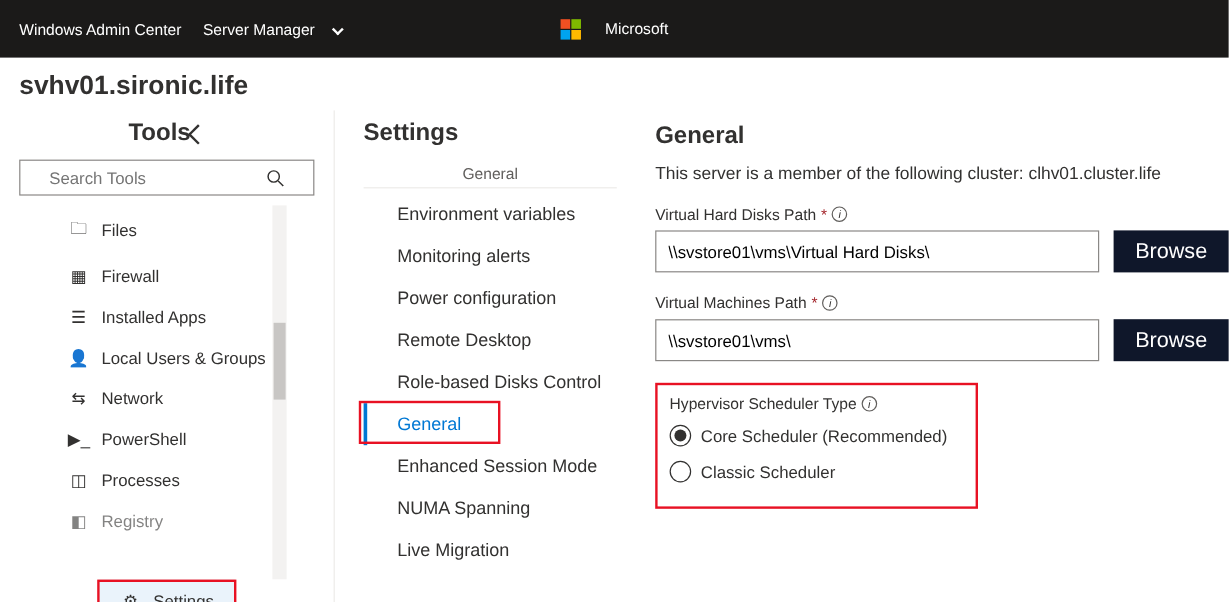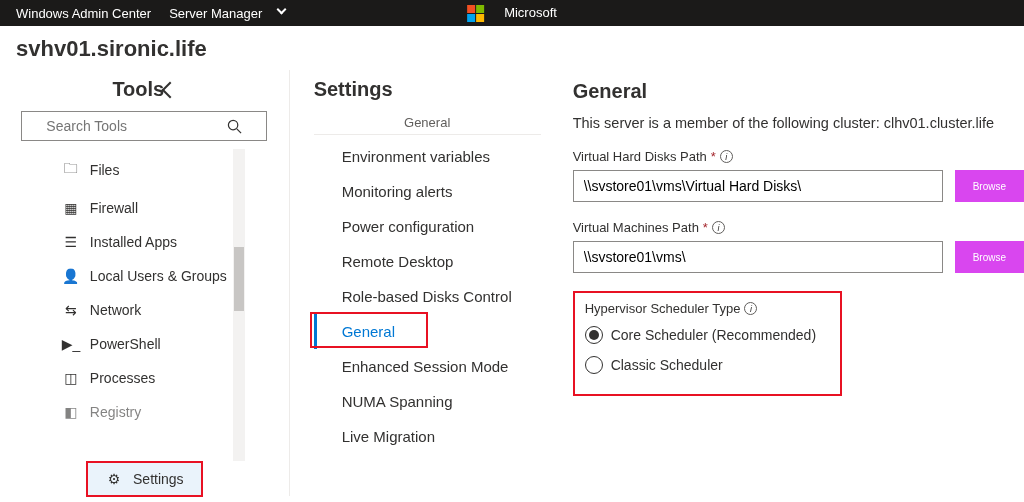--- a/index.html
+++ b/index.html
@@ -1,19 +1,19 @@
 <!DOCTYPE html>
 <html><head>
 <meta charset="utf-8">
 <style>
 * { box-sizing: border-box; margin: 0; padding: 0; }
 body { font-family: "Segoe UI", Arial, sans-serif; font-size: 14px; color: #323130; width: 1024px; height: 502px; overflow: hidden; background: #fff; }
 
 
-.topbar { background: #1b1a19; color: #fff; height: 26px; display: flex; align-items: center; padding: 0 16px; font-size: 13px; }
+.topbar { background: #1b1a19; color: #fff; height: 48px; display: flex; align-items: center; padding: 0 16px; font-size: 13px; }
 .topbar .left { display: flex; gap: 18px; }
 .topbar .brand { position: absolute; left: 50%; transform: translateX(-50%); display: flex; align-items: flex-start; gap: 20px; }
 .ms-logo { display: grid; grid-template-columns: 8px 8px; grid-template-rows: 8px 8px; gap: 1px; }
 .ms-logo span:nth-child(1){ background:#f25022 } .ms-logo span:nth-child(2){ background:#7fba00 }
 .ms-logo span:nth-child(3){ background:#00a4ef } .ms-logo span:nth-child(4){ background:#ffb900 }
 
 
 .server-row { padding: 10px 16px 8px; display: flex; align-items: center; justify-content: space-between; }
 .server-row h1 { font-size: 22px; font-weight: 700; }
 
@@ -49,36 +49,36 @@
 
 
 .main-col { flex:1; padding: 10px 0 0 18px; position: relative; }
 .main-col h2 { font-size: 20px; font-weight: 700; margin-bottom: 12px; }
 .desc { font-size: 14.5px; margin-bottom: 18px; }
 .field-label { font-size: 13px; margin-bottom: 6px; display:flex; align-items:center; gap:4px; }
 .req { color:#a4262c; }
 .info { width:13px; height:13px; border:1px solid #605e5c; border-radius:50%; display:inline-flex; align-items:center; justify-content:center; font-size:9px; font-style:italic; }
 .field-row { display:flex; gap:12px; margin-bottom:18px; }
 .field-row input { width:370px; padding:7px 10px; border:1px solid #8a8886; font-size:14px; }
-.btn-primary { background:#d946ef; color:#fff; border:none; padding:7px 18px; font-size:10px; cursor:pointer; }
+.btn-primary { background:#0f172a; color:#fff; border:none; padding:7px 18px; font-size:18px; cursor:pointer; }
 
 .scheduler-box { border: 2px solid #e81123; padding: 8px 24px 14px 10px; display:inline-block; }
 .radio-row { display:flex; align-items:center; gap:8px; padding:6px 0; cursor:pointer; }
 .radio { width:18px; height:18px; border:1px solid #323130; border-radius:50%; display:inline-flex; align-items:center; justify-content:center; }
 .radio .dot { width:10px; height:10px; background:#323130; border-radius:50%; }
 
 svg { display:block; }
 </style>
 </head>
 <body>
 
 <div class="topbar">
   <div class="left">
     <span>Windows Admin Center</span>
-    <span style="display:flex;gap:16px">
+    <span style="display:flex;align-items:center;gap:16px">
       <span>Server Manager</span>
       <span class="chev" style="transform:rotate(135deg);width:7px;height:7px;border-color:#fff"></span>
     </span>
   </div>
   <div class="brand">
     <span class="ms-logo">
         <span></span>
         <span></span>
         <span></span>
         <span></span>

